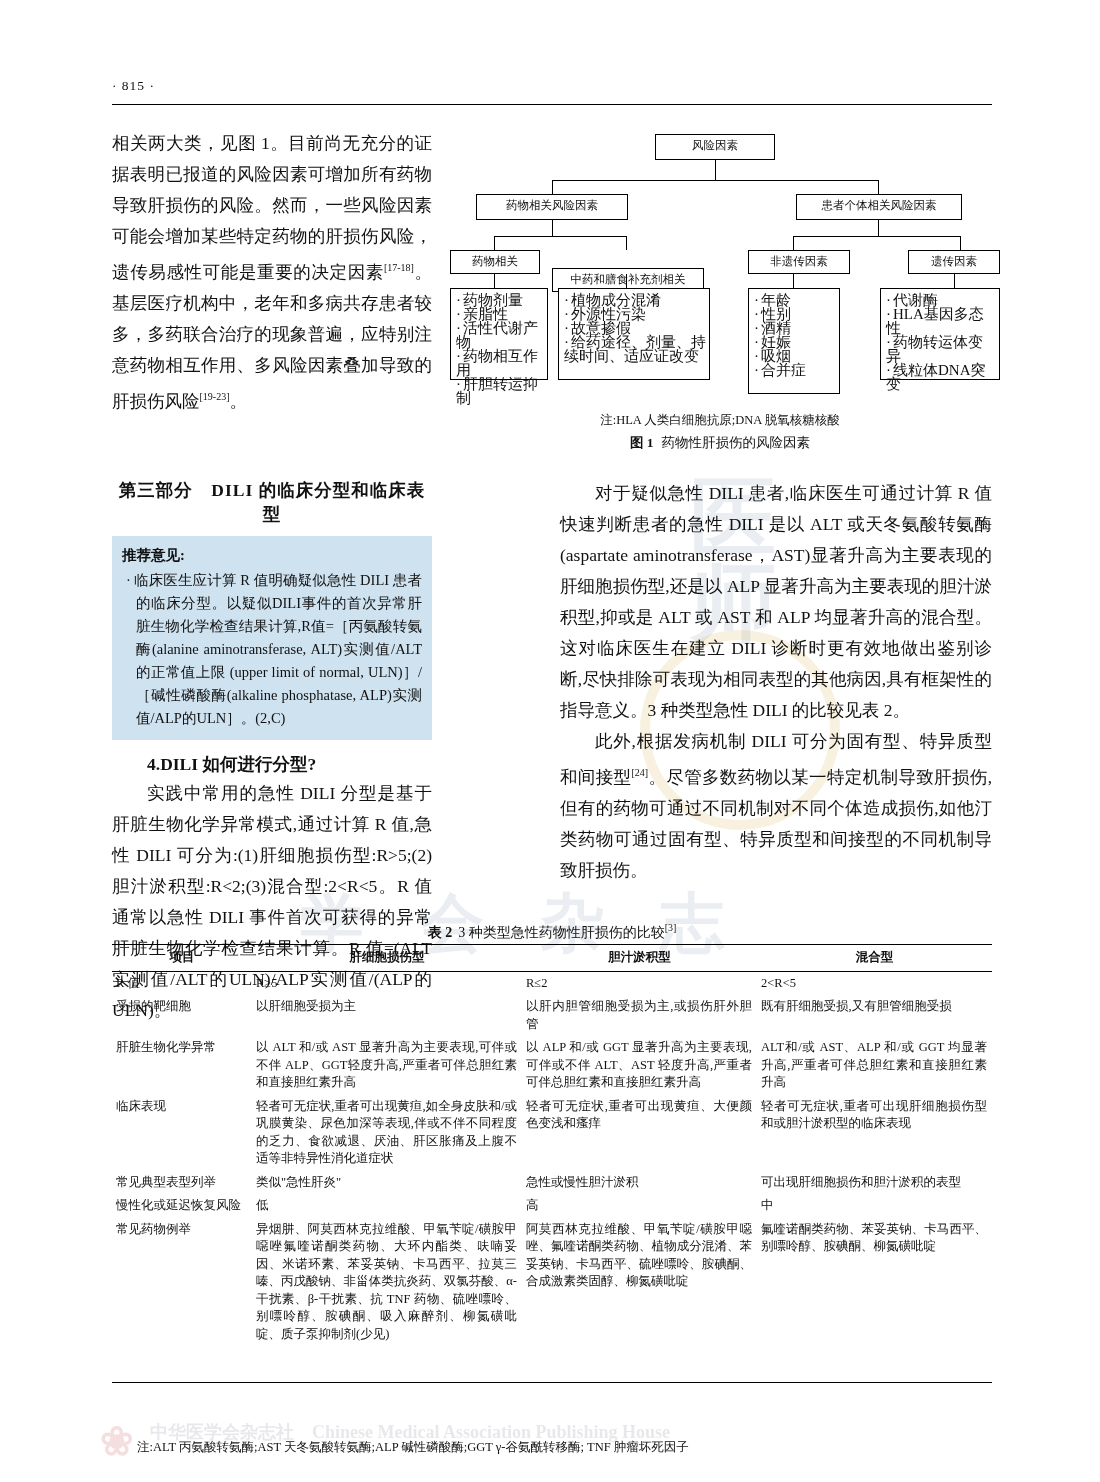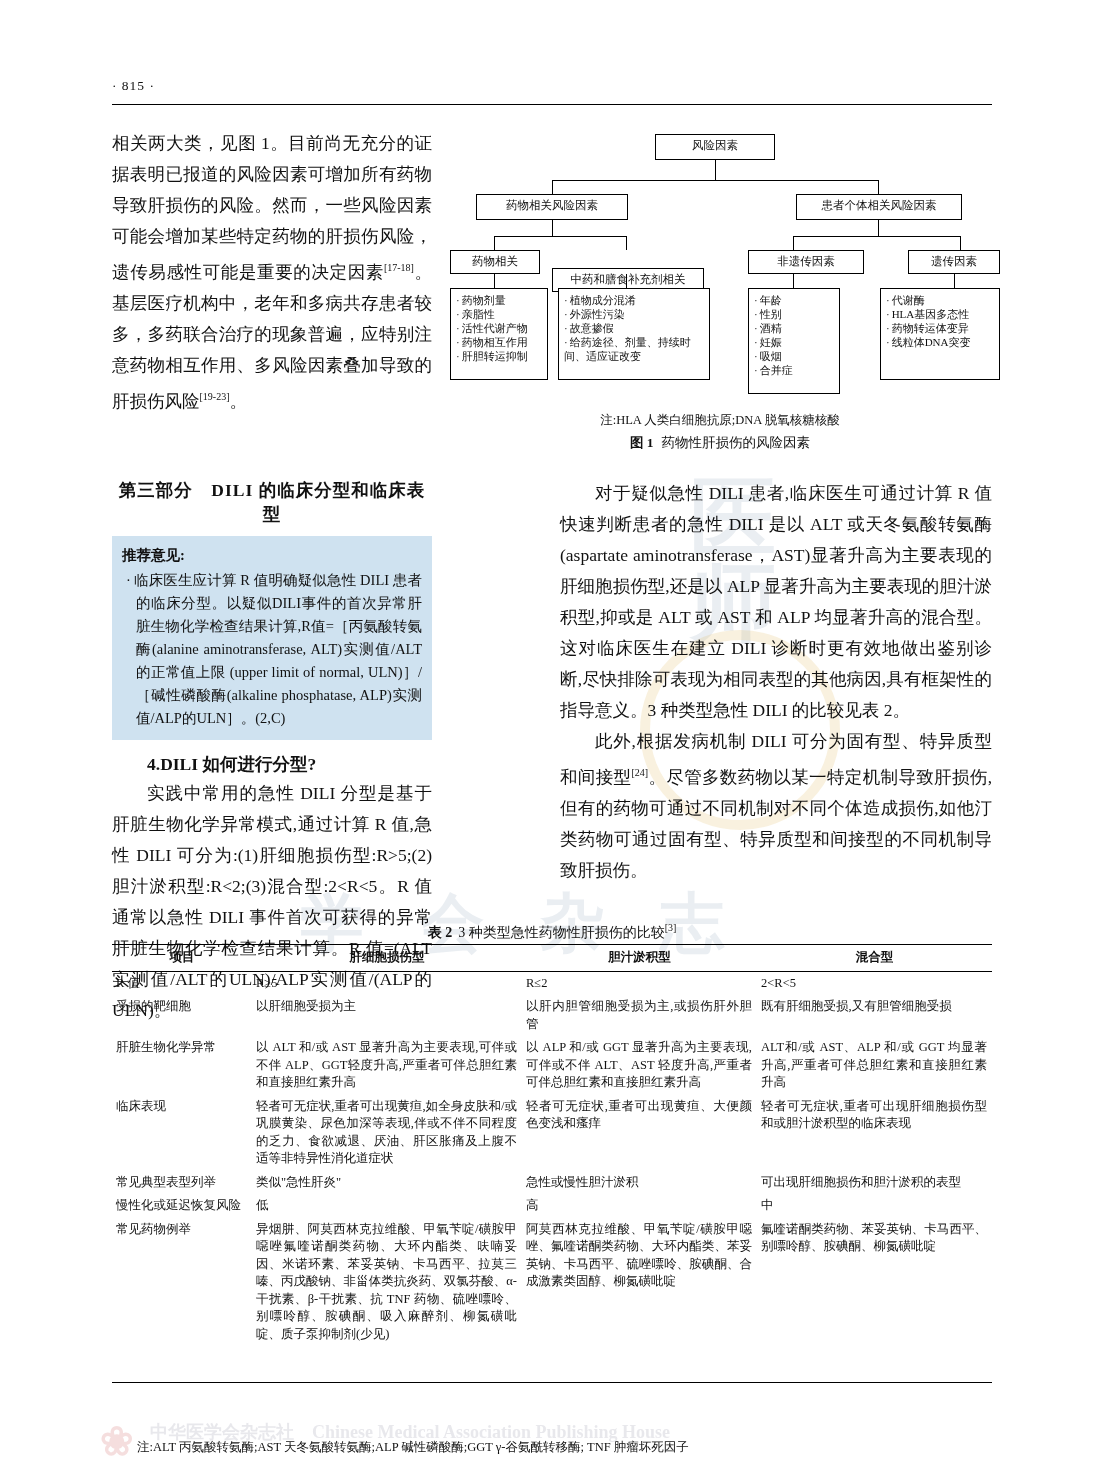--- a/index.html
+++ b/index.html
@@ -70,21 +70,21 @@
     font-size: 11.5px;
     text-align: center;
     line-height: 15px;
     box-sizing: border-box;
     padding: 3px 4px;
   }
   .flist {
     position: absolute;
     border: 1px solid #000;
     background: #fff;
-    font-size: 11px;
+    font-size: 15px;
     line-height: 14px;
     box-sizing: border-box;
     padding: 4px 3px 4px 5px;
     text-align: left;
   }
   .flist div::before {
     content: "·";
     margin-right: 2px;
   }
   .ln {
@@ -232,21 +232,21 @@
     <div class="ln" style="left:46px; top:108px; width:1px; height:14px;"></div>
     <div class="ln" style="left:178px; top:108px; width:1px; height:14px;"></div>
 
     <div class="ln" style="left:430px; top:92px; width:1px; height:16px;"></div>
     <div class="ln" style="left:345px; top:108px; width:168px; height:1px;"></div>
     <div class="ln" style="left:345px; top:108px; width:1px; height:14px;"></div>
     <div class="ln" style="left:512px; top:108px; width:1px; height:14px;"></div>
 
     <div class="fbox" style="left:2px; top:122px; width:90px; height:24px;">药物相关</div>
     <div class="fbox" style="left:104px; top:140px; width:152px; height:24px;">中药和膳食补充剂相关</div>
-    <div class="fbox" style="left:300px; top:122px; width:116px; height:24px;">非遗传因素</div>
+    <div class="fbox" style="left:300px; top:122px; width:102px; height:24px;">非遗传因素</div>
     <div class="fbox" style="left:460px; top:122px; width:92px; height:24px;">遗传因素</div>
 
     <div class="ln" style="left:46px; top:146px; width:1px; height:14px;"></div>
     <div class="ln" style="left:178px; top:146px; width:1px; height:14px;"></div>
     <div class="ln" style="left:345px; top:146px; width:1px; height:14px;"></div>
     <div class="ln" style="left:506px; top:146px; width:1px; height:14px;"></div>
 
     <div class="flist" style="left:2px; top:160px; width:98px; height:92px;">
       <div>药物剂量</div>
       <div>亲脂性</div>
@@ -350,21 +350,21 @@
       </tr>
       <tr>
         <td>慢性化或延迟恢复风险</td>
         <td>低</td>
         <td>高</td>
         <td>中</td>
       </tr>
       <tr class="last">
         <td>常见药物例举</td>
         <td>异烟肼、阿莫西林克拉维酸、甲氧苄啶/磺胺甲噁唑氟喹诺酮类药物、大环内酯类、呋喃妥因、米诺环素、苯妥英钠、卡马西平、拉莫三嗪、丙戊酸钠、非甾体类抗炎药、双氯芬酸、α-干扰素、β-干扰素、抗 TNF 药物、硫唑嘌呤、别嘌呤醇、胺碘酮、吸入麻醉剂、柳氮磺吡啶、质子泵抑制剂(少见)</td>
-        <td>阿莫西林克拉维酸、甲氧苄啶/磺胺甲噁唑、氟喹诺酮类药物、大环内酯类、苯妥英钠、卡马西平、硫唑嘌呤、胺碘酮、合成激素类固醇、柳氮磺吡啶</td>
+        <td>阿莫西林克拉维酸、甲氧苄啶/磺胺甲噁唑、氟喹诺酮类药物、植物成分混淆、苯妥英钠、卡马西平、硫唑嘌呤、胺碘酮、合成激素类固醇、柳氮磺吡啶</td>
         <td>氟喹诺酮类药物、苯妥英钠、卡马西平、别嘌呤醇、胺碘酮、柳氮磺吡啶</td>
       </tr>
     </tbody>
   </table>
 
   <div class="tbl-bottom" style="top:1382px;"></div>
   <div class="tbl-note" style="top:1392px;margin-top:47px;">注:ALT 丙氨酸转氨酶;AST 天冬氨酸转氨酶;ALP 碱性磷酸酶;GGT γ-谷氨酰转移酶; TNF 肿瘤坏死因子</div>
 
   <div class="wm" style="left:100px; top:1418px; font-size:40px; color:rgba(200,70,70,0.18);">❀</div>
   <div class="wm" style="left:150px; top:1420px; font-size:18px; color:rgba(150,150,170,0.22);">中华医学会杂志社　Chinese Medical Association Publishing House</div>

